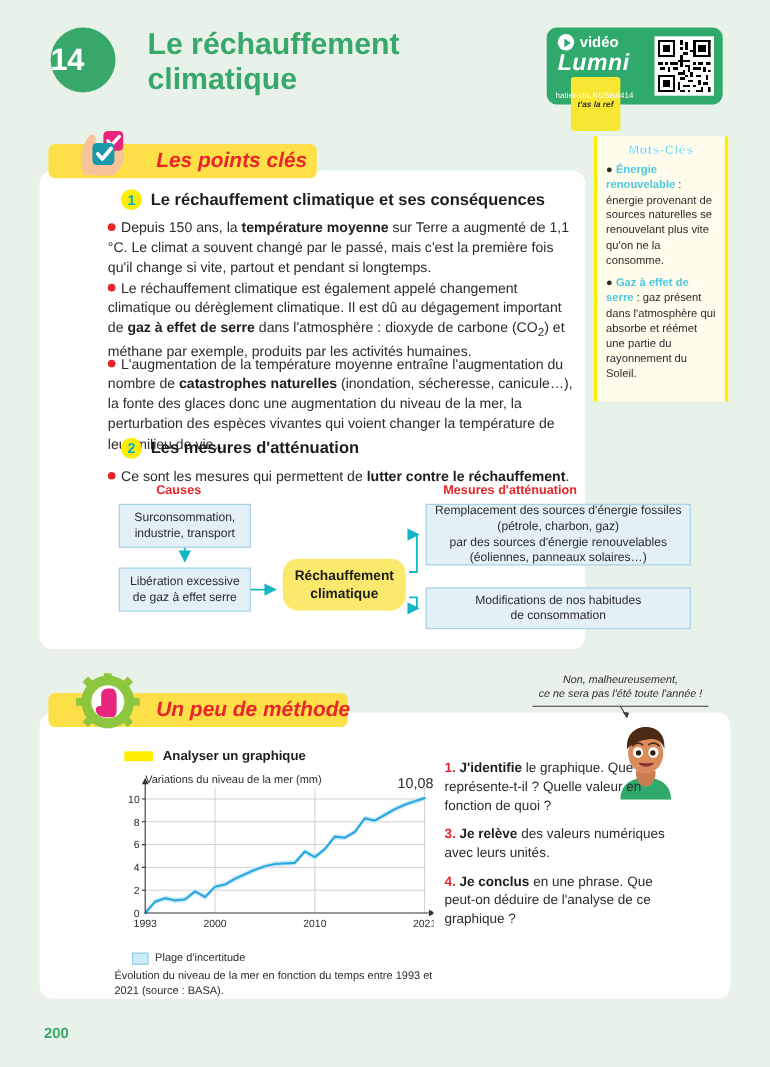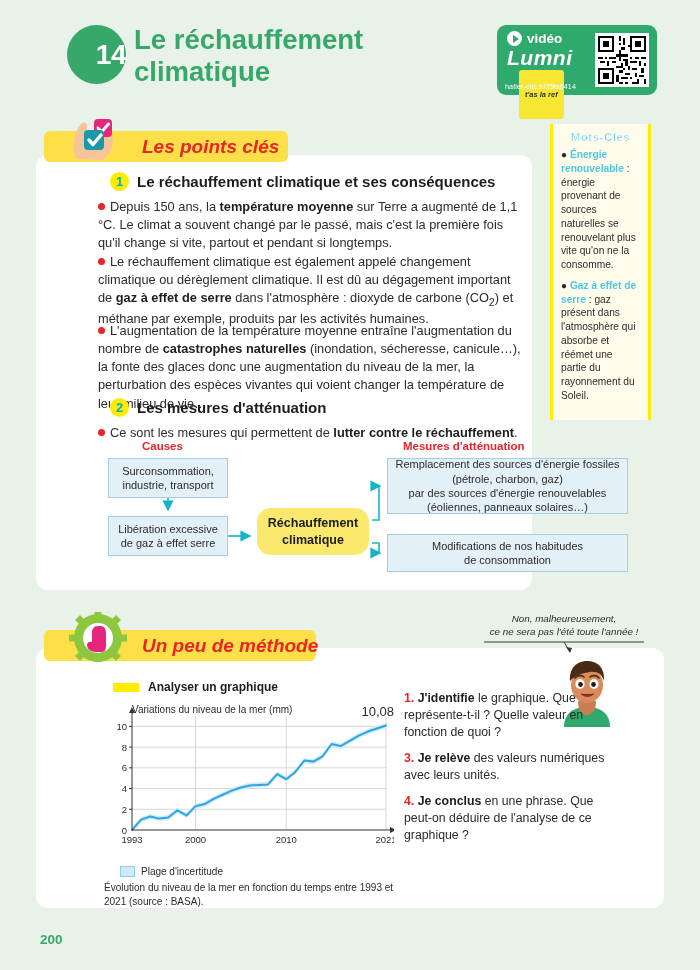--- a/index.html
+++ b/index.html
@@ -7,23 +7,23 @@
     width: 700px; height: 970px;
     font-family: "Liberation Sans", sans-serif;
     background: #e9f2e9;
     overflow: hidden;
   }
   .page { position: relative; width: 700px; height: 970px; background: #e9f2e9; }
 
   
   .header { position: absolute; left: 0; top: 0; width: 700px; height: 118px; }
   .chap-circle {
-    position: absolute; left: 67px; top: 25px; width: 59px; height: 59px;
+    position: absolute; left: 46px; top: 25px; width: 59px; height: 59px;
     border-radius: 50%; background: #37a86a;
-    display: flex; align-items: center; justify-content: flex-end;
+    display: flex; align-items: center; justify-content: flex-start;
   }
   .chap-num { color: #fff; font-size: 28px; font-weight: bold; letter-spacing: -0.5px; }
   .chap-title {
     position: absolute; left: 134px; top: 24px; width: 330px;
     color: #37a86a; font-size: 27.5px; font-weight: bold; line-height: 1.18;
   }
 
   
   .video-badge {
     position: absolute; left: 497px; top: 25px; width: 160px; height: 70px;
@@ -90,24 +90,23 @@
     text-align: left;
   }
   .para b { font-weight: bold; color: #1d1d1b; }
   .bullet {
     display: inline-block; width: 7px; height: 7px; border-radius: 50%;
     background: #e8252a; margin-right: 5px; vertical-align: 1px;
   }
 
   
   .motscles {
-    position: absolute; left: 540px; top: 124px; width: 101px;
+    position: absolute; left: 540px; top: 124px; width: 122px;
     background: #fffceb; border-left: 3px solid #ffed00; border-right: 3px solid #ffed00;
     padding: 7px 8px 10px 8px;
-    margin-left: 10px;
   }
   .mc-title {
     text-align: center; color: #4cc8e0; font-size: 11.5px; font-weight: bold;
     letter-spacing: .5px; margin-bottom: 5px;
     -webkit-text-stroke: 0.6px #fff;
   }
   .mc-entry { font-size: 10.2px; line-height: 1.35; color: #2b2b2b; margin-bottom: 7px; }
   .mc-term { color: #4cc8e0; font-weight: bold; }
   .mc-dot { font-size: 10px; }
 

